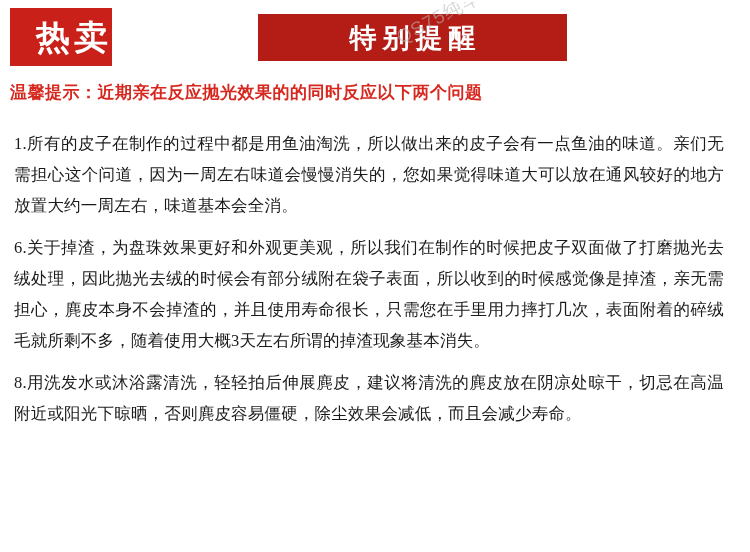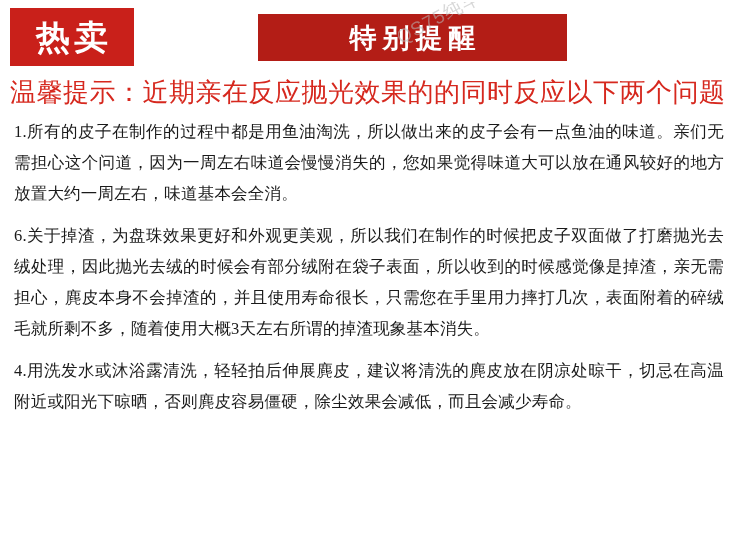--- a/index.html
+++ b/index.html
@@ -23,26 +23,26 @@
 
   
   .header-row {
     position: relative;
     height: 72px;
   }
   .hot-badge {
     position: absolute;
     left: 10px;
     top: 8px;
-    width: 124px;
+    width: 102px;
     height: 58px;
     background: #c9201a;
     display: flex;
     align-items: center;
-    justify-content: center;
+    justify-content: flex-end;
   }
   .hot-badge .hot-text {
     color: #ffffff;
     font-family: "Liberation Sans", "DejaVu Sans", sans-serif;
     font-weight: bold;
     font-size: 34px;
     letter-spacing: 4px;
     line-height: 1;
     padding-left: 4px;
   }
@@ -86,25 +86,25 @@
     color: #b8b8b8;
     opacity: .55;
     font-family: "Liberation Sans", "DejaVu Sans", sans-serif;
     font-size: 19px;
     letter-spacing: 1px;
     white-space: nowrap;
   }
 
   
   .warm-tip {
-    margin: 4px 0 0 0;
+    margin: 4px 0 12px 0;
     padding: 0 10px;
     color: #d6281e;
-    font-weight: normal;
-    font-size: 26px;
+    font-weight: bold;
+    font-size: 17px;
     line-height: 34px;
     letter-spacing: .5px;
     white-space: nowrap;
   }
 
   
   .body-copy {
     padding: 6px 14px 0 14px;
   }
   .para {
@@ -139,16 +139,16 @@
       <span>QS75纯羊毛布清洁</span>
     </div>
 
   </div>
 
   <div class="warm-tip">温馨提示：近期亲在反应抛光效果的的同时反应以下两个问题</div>
 
   <div class="body-copy">
     <p class="para">1.所有的皮子在制作的过程中都是用鱼油淘洗，所以做出来的皮子会有一点鱼油的味道。亲们无需担心这个问道，因为一周左右味道会慢慢消失的，您如果觉得味道大可以放在通风较好的地方放置大约一周左右，味道基本会全消。</p>
     <p class="para">6.关于掉渣，为盘珠效果更好和外观更美观，所以我们在制作的时候把皮子双面做了打磨抛光去绒处理，因此抛光去绒的时候会有部分绒附在袋子表面，所以收到的时候感觉像是掉渣，亲无需担心，麂皮本身不会掉渣的，并且使用寿命很长，只需您在手里用力摔打几次，表面附着的碎绒毛就所剩不多，随着使用大概3天左右所谓的掉渣现象基本消失。</p>
-    <p class="para">4.用洗发水或沐浴露清洗，轻轻拍后伸展麂皮，建议将清洗的麂皮放在阴凉处晾干，切忌在高温附近或阳光下晾晒，否则麂皮容易僵硬，除尘效果会减低，而且会减少寿命。</p>
+    <p class="para">8.用洗发水或沐浴露清洗，轻轻拍后伸展麂皮，建议将清洗的麂皮放在阴凉处晾干，切忌在高温附近或阳光下晾晒，否则麂皮容易僵硬，除尘效果会减低，而且会减少寿命。</p>
   </div>
 
 </div>
 
 </body></html>

